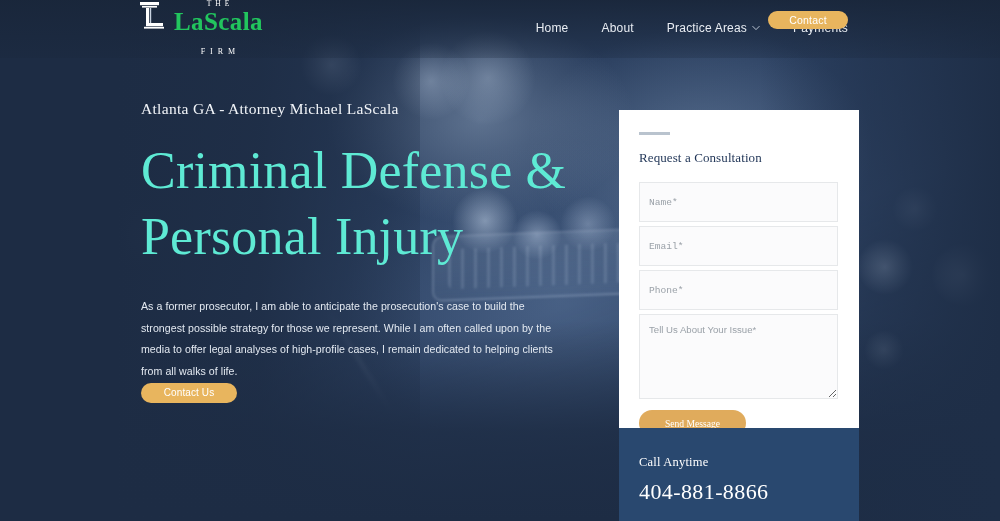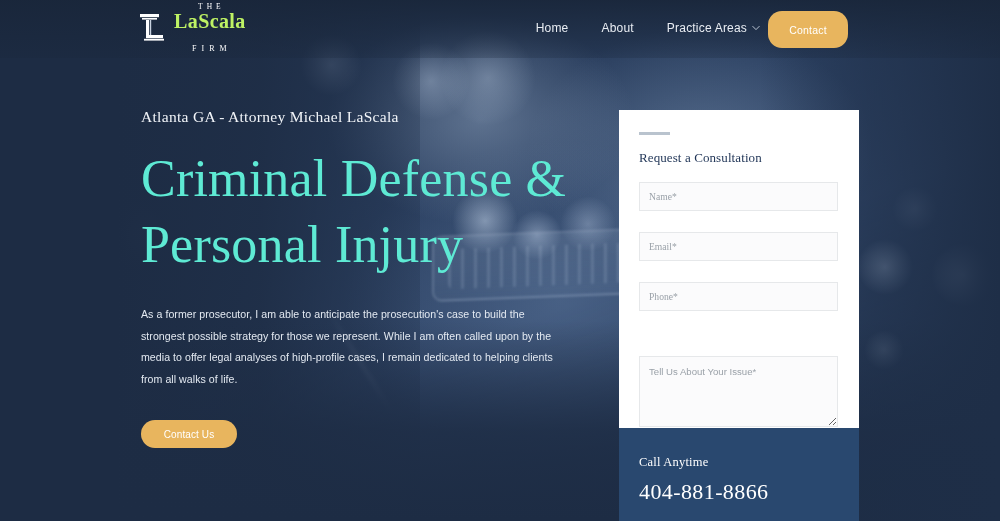--- a/index.html
+++ b/index.html
@@ -59,95 +59,95 @@
     position:absolute; left:300px; top:360px; width:120px; height:3px;
     background:linear-gradient(90deg,rgba(190,205,230,0),rgba(190,205,230,.30),rgba(190,205,230,0));
     transform:rotate(58deg); filter:blur(2px);
   }
 
   
   #site-header {
     position:absolute; left:0; top:0; width:1000px; height:56px;
     display:flex; align-items:center; z-index:12;
   }
-  .logo { display:flex; align-items:center; margin-left:137px; }
+  .logo { display:flex; align-items:flex-start; margin-left:137px; }
   .logo-mark { width:28px; height:32px; margin-right:9px; flex:none; }
   .logo-word { display:flex; flex-direction:column; align-items:center; }
   .logo-the {
     font-family:"Liberation Serif", serif; font-size:7.5px; letter-spacing:4px;
     color:#ffffff; line-height:1; margin-bottom:1px; margin-left:3px;
   }
   .logo-main {
-    font-family:"Liberation Serif", serif; font-size:20px; font-weight:700;
-    letter-spacing:.4px; color:#bef264; line-height:1;
+    font-family:"Liberation Serif", serif; font-size:25px; font-weight:700;
+    letter-spacing:.4px; color:#22c55e; line-height:1;
   }
   .logo-firm {
     font-family:"Liberation Serif", serif; font-size:8px; letter-spacing:5px;
     color:#ffffff; line-height:1; margin-top:14px; margin-left:4px;
   }
 
   #main-nav {
     margin-left:auto; margin-right:152px;
     display:flex; align-items:center; gap:33px;
   }
   .nav-link {
     font-size:12px; color:#e9edf3; letter-spacing:.2px;
     display:flex; align-items:center; gap:5px; cursor:pointer; white-space:nowrap;
   }
   .chev { width:8px; height:8px; display:block; }
 
   #nav-contact-button {
     position:absolute; right:152px; top:11px;
-    width:80px; height:37px; border-radius:14px;
+    width:80px; height:18px; border-radius:14px;
     background:#e8b55e; border:none;
     color:#fff; font-size:10.5px; letter-spacing:.2px;
     font-family:"Liberation Sans", sans-serif; cursor:pointer;
   }
 
   
-  #hero-content { position:absolute; left:141px; top:108px; width:430px; z-index:10; }
+  #hero-content { position:absolute; left:141px; top:100px; width:430px; z-index:10; }
   #hero-eyebrow {
     font-family:"Liberation Serif", serif; font-size:15.5px; color:#f2f5f9;
     letter-spacing:.3px; margin-bottom:20px;
   }
   #hero-title {
     font-family:"Liberation Serif", serif; font-size:52px; font-weight:400;
     color:#5eead4; line-height:1.26; letter-spacing:.2px; margin-bottom:27px;
   }
   #hero-paragraph {
     font-size:10.6px; color:#e3e9f1; line-height:2.04; letter-spacing:.05px;
-    width:420px; margin-bottom:30px;
+    width:420px; 
   }
   #hero-cta-button {
-    width:96px; height:28px; border-radius:15px; background:#e8b55e;
+    width:96px; height:20px; border-radius:15px; background:#e8b55e;
     border:none; color:#fff; font-size:10px; letter-spacing:.1px;
     font-family:"Liberation Sans", sans-serif; cursor:pointer;
   }
 
   
   #consult-card {
     position:absolute; left:619px; top:110px; width:240px; height:318px;
     background:#ffffff; z-index:11;
   }
   .card-inner { padding:22px 4px 0 20px; }
   #card-divider { width:31px; height:3px; background:#b9c3ce; margin-bottom:15px; }
   #card-title {
     font-family:"Liberation Serif", serif; font-size:13px; color:#1e3355;
     letter-spacing:.1px; margin-bottom:16px;
   }
   .field {
-    width:199px; height:29px; border:1px solid #e6e8ea; background:#fbfbfc;
-    font-size:9.6px; color:#9aa1a8; font-family:Liberation Serif, serif;
-    padding:0 9px; margin-bottom:21px; outline:none;
+    width:199px; height:40px; border:1px solid #e6e8ea; background:#fbfbfc;
+    font-size:9.6px; color:#9aa1a8; font-family:Liberation Mono, monospace;
+    padding:0 9px; margin-bottom:4px; outline:none;
   }
   .field::placeholder { color:#9aa1a8; }
   #message-field {
-    width:199px; height:71px; border:1px solid #e6e8ea; background:#fbfbfc;
+    width:199px; height:85px; border:1px solid #e6e8ea; background:#fbfbfc;
     font-size:9.6px; color:#9aa1a8; font-family:"Liberation Sans", sans-serif;
-    padding:9px; outline:none; resize:vertical; margin-bottom:11px; display:block;margin-top:24px;
+    padding:9px; outline:none; resize:vertical; margin-bottom:11px; display:block;
   }
   #message-field::placeholder { color:#9aa1a8; }
   #send-message-button {
     width:107px; height:26px; border-radius:13px; background:#e0ab5c;
     border:none; color:#fff; font-size:9.6px;
     font-family:Liberation Serif, serif; cursor:pointer;
   }
 
   
   #call-panel {

